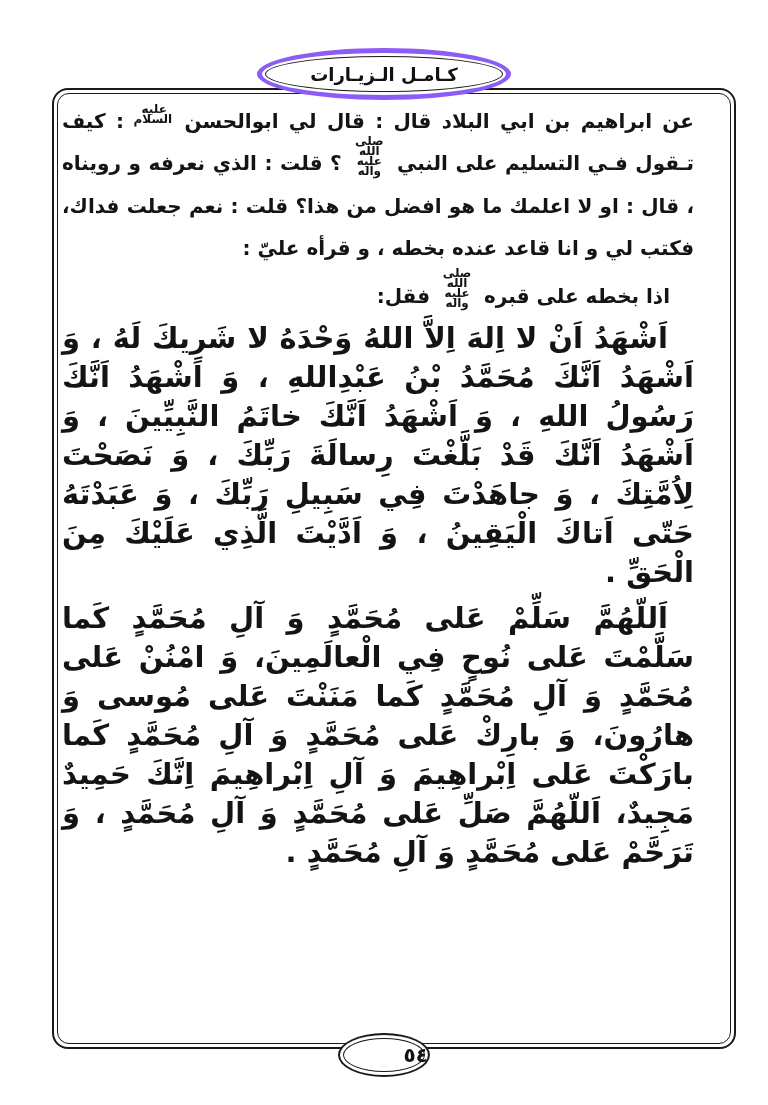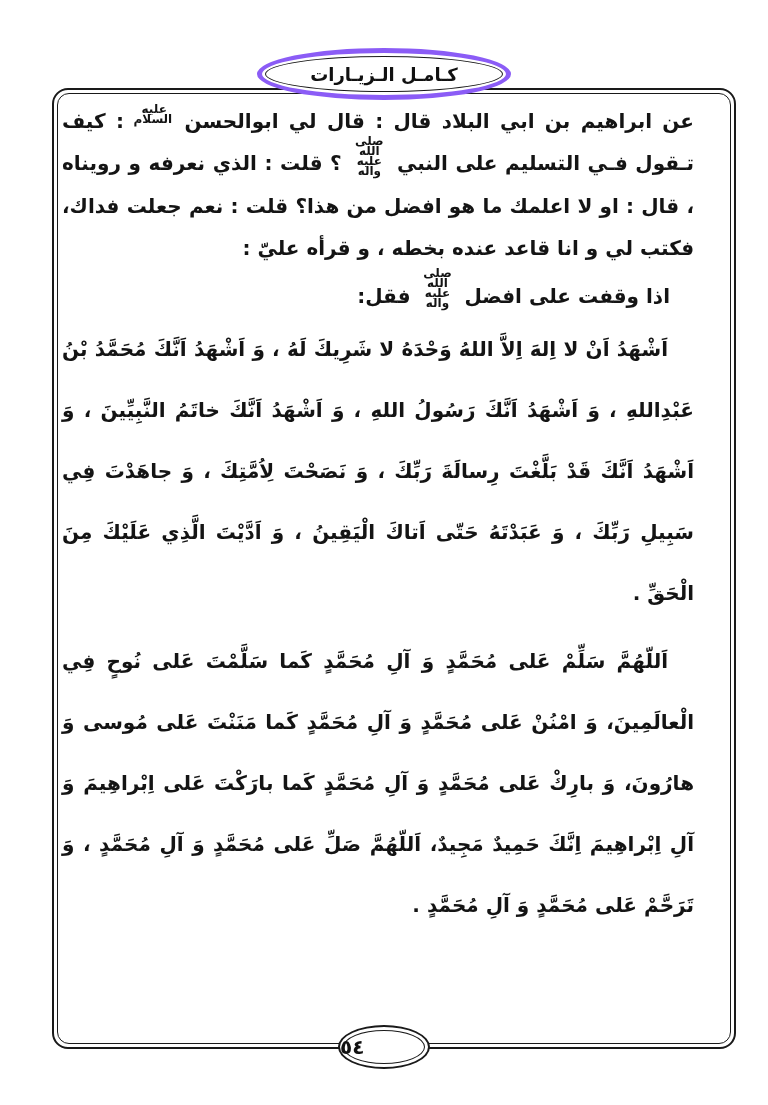--- a/index.html
+++ b/index.html
@@ -69,47 +69,47 @@
     text-indent:0;
   }
   .para.narrative-indent {
     font-size:20px;
     line-height:42px;
     text-indent:24px;
     text-align:right;
     margin-bottom:2px;
   }
   .para.prayer {
-    font-size:20px;
-    line-height:61px;
+    font-size:29px;
+    line-height:39px;
     text-indent:26px;
     margin-bottom:7px;
   }
   .honorific {
     display:inline-block;
     font-size:12px;
     font-weight:bold;
     line-height:10px;
     width:36px;
     text-align:center;
     vertical-align:middle;
     transform:translateY(-9px);
     margin:0 2px;
     text-indent:0;
     white-space:normal;
   }
   
   .page-number-badge {
     position:absolute;
-    bottom:36px; left:50%; transform:translateX(-50%);
+    bottom:28px; left:50%; transform:translateX(-50%);
     width:88px; height:40px;
     background:#ffffff;
     border:2px solid #1a1a1a;
     border-radius:50% / 50%;
-    display:flex; align-items:center; justify-content:flex-end;
+    display:flex; align-items:center; justify-content:flex-start;
     z-index:3;
   }
   .page-number-badge::before {
     content:""; position:absolute; inset:3px;
     border:1px solid #1a1a1a;
     border-radius:50% / 50%;
   }
   .page-number {
     font-size:20px; font-weight:bold;
     position:relative; z-index:1;
@@ -123,21 +123,21 @@
   <div class="page-frame">
     <div class="page-frame-inner"></div>
   </div>
 
   <div class="header-cartouche">
     <span class="header-title">كـامـل الـزيـارات</span>
   </div>
 
   <div class="text-body">
       <p class="para narrative"><span>عن ابراهيم بن ابي البلاد قال : قال لي ابوالحسن </span><span class="honorific">عليه السلام</span><span> : كيف تـقول فـي التسليم على النبي </span><span class="honorific">صلى الله عليه وآله</span><span> ؟ قلت : الذي نعرفه و رويناه ، قال : او لا اعلمك ما هو افضل من هذا؟ قلت : نعم جعلت فداك، فكتب لي و انا قاعد عنده بخطه ، و قرأه عليّ :</span></p>
-      <p class="para narrative-indent"><span>اذا وقفت على افضل </span><span class="honorific">صلى الله عليه وآله</span><span> فقل:</span></p>
+      <p class="para narrative-indent"><span>اذا بخطه على قبره </span><span class="honorific">صلى الله عليه وآله</span><span> فقل:</span></p>
       <p class="para prayer"><span>اَشْهَدُ اَنْ لا اِلهَ اِلاَّ اللهُ وَحْدَهُ لا شَرِيكَ لَهُ ، وَ اَشْهَدُ اَنَّكَ مُحَمَّدُ بْنُ عَبْدِاللهِ ، وَ اَشْهَدُ اَنَّكَ رَسُولُ اللهِ ، وَ اَشْهَدُ اَنَّكَ خاتَمُ النَّبِيِّينَ ، وَ اَشْهَدُ اَنَّكَ قَدْ بَلَّغْتَ رِسالَةَ رَبِّكَ ، وَ نَصَحْتَ لِاُمَّتِكَ ، وَ جاهَدْتَ فِي سَبِيلِ رَبِّكَ ، وَ عَبَدْتَهُ حَتّى اَتاكَ الْيَقِينُ ، وَ اَدَّيْتَ الَّذِي عَلَيْكَ مِنَ الْحَقِّ .</span></p>
       <p class="para prayer"><span>اَللّهُمَّ سَلِّمْ عَلى مُحَمَّدٍ وَ آلِ مُحَمَّدٍ كَما سَلَّمْتَ عَلى نُوحٍ فِي الْعالَمِينَ، وَ امْنُنْ عَلى مُحَمَّدٍ وَ آلِ مُحَمَّدٍ كَما مَنَنْتَ عَلى مُوسى وَ هارُونَ، وَ بارِكْ عَلى مُحَمَّدٍ وَ آلِ مُحَمَّدٍ كَما بارَكْتَ عَلى اِبْراهِيمَ وَ آلِ اِبْراهِيمَ اِنَّكَ حَمِيدٌ مَجِيدٌ، اَللّهُمَّ صَلِّ عَلى مُحَمَّدٍ وَ آلِ مُحَمَّدٍ ، وَ تَرَحَّمْ عَلى مُحَمَّدٍ وَ آلِ مُحَمَّدٍ .</span></p>
     </div>
 
   <div class="page-number-badge">
     <span class="page-number">٥٤</span>
   </div>
 
 </div>
 

